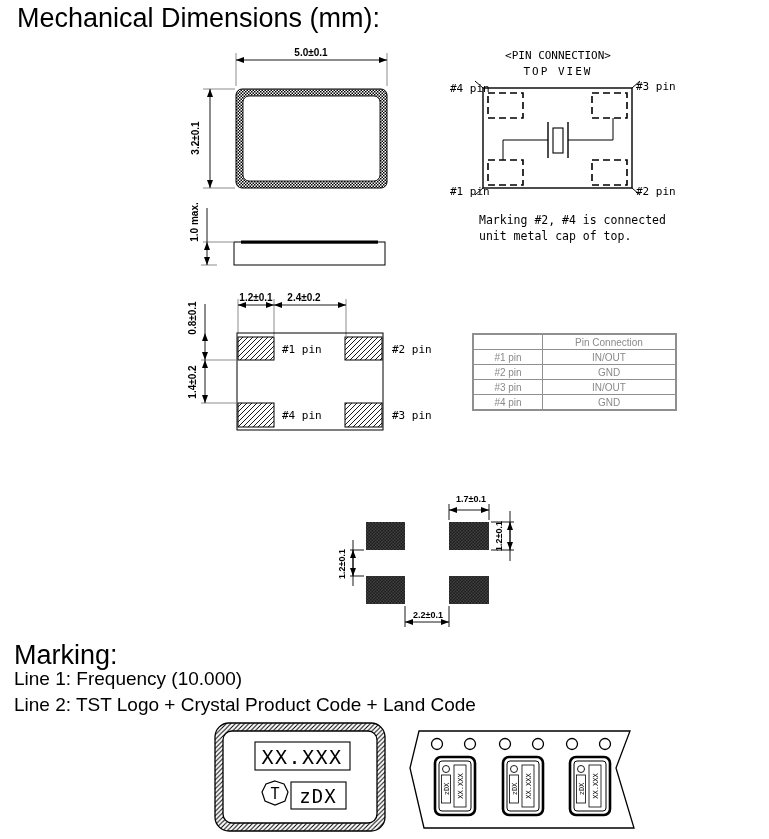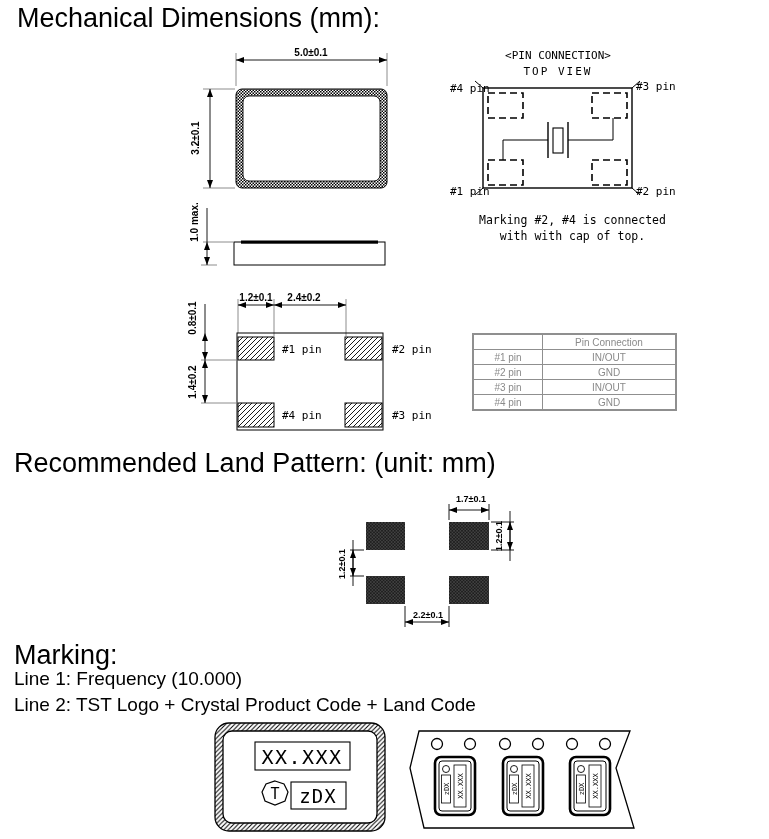--- a/index.html
+++ b/index.html
@@ -1,21 +1,21 @@
 <!DOCTYPE html>
 <html><head>
 <meta charset="utf-8">
 <style>
   html,body{margin:0;padding:0;background:#fff;}
   .page{position:relative;width:769px;height:839px;background:#ffffff;overflow:hidden;
         font-family:"Liberation Sans",sans-serif;color:#000;padding-left:8px;}
   .h1{position:absolute;font-size:27px;font-weight:400;color:#000;white-space:nowrap;}
   .mline{position:absolute;font-size:19px;font-weight:400;color:#000;white-space:nowrap;}
   .cadnote{position:absolute;font-family:"DejaVu Sans Mono",monospace;font-size:11.5px;
-           line-height:16px;color:#000;white-space:nowrap;text-align:center;}
+           line-height:16px;color:#000;white-space:nowrap;}
   svg{position:absolute;overflow:visible;}
   .ln{stroke:#000;stroke-width:1;fill:none;}
   .ln2{stroke:#000;stroke-width:1.4;fill:none;}
   .ext{stroke:#6e6e6e;stroke-width:0.8;fill:none;}
   .dim{stroke:#000;stroke-width:0.9;fill:none;}
   .dimtxt{font-family:"Liberation Sans",sans-serif;font-size:10px;font-weight:bold;fill:#000;}
   .dimtxt-s{font-family:"Liberation Sans",sans-serif;font-size:9px;font-weight:bold;fill:#000;}
   .cad{font-family:"DejaVu Sans Mono",monospace;font-size:11px;fill:#000;}
   .cadbig{font-family:"DejaVu Sans Mono",monospace;fill:#000;}
   .pin-table{position:absolute;left:472px;top:333px;width:205px;border-collapse:collapse;
@@ -48,21 +48,20 @@
       </pattern>
       <pattern id="dots" patternUnits="userSpaceOnUse" width="3.2" height="3.2">
         <rect width="3.2" height="3.2" fill="#1d1d1d"></rect>
         <circle cx="0.8" cy="0.8" r="0.65" fill="#6f6f6f"></circle>
         <circle cx="2.4" cy="2.4" r="0.65" fill="#6f6f6f"></circle>
       </pattern>
     </defs>
   </svg>
 
   <div class="h1" style="left:17px;top:3px;">Mechanical Dimensions (mm):</div>
-  <div class="h1" style="left:14px;top:448px;">Recommended Land Pattern: (unit: mm)</div>
   <div class="h1" style="left:14px;top:640px;">Marking:</div>
   <div class="mline" style="left:14px;top:668px;text-align:center;">Line 1: Frequency (10.000)</div>
   <div class="mline" style="left:14px;top:694px;">Line 2: TST Logo + Crystal Product Code + Land Code</div>
 
   <svg style="left:185px;top:40px;" width="235" height="245" viewBox="0 0 235 245">
 
     <g>
       <line class="ext" x1="51" y1="13" x2="51" y2="46"></line>
       <line class="ext" x1="202" y1="13" x2="202" y2="46"></line>
       <line class="dim" x1="51" y1="20" x2="202" y2="20" marker-start="url(#mA)" marker-end="url(#mA)"></line>
@@ -115,21 +114,21 @@
       </g>
     </g>
     <text class="cad" x="10" y="47">#4 pin</text>
     <text class="cad" x="196" y="45">#3 pin</text>
     <text class="cad" x="10" y="150">#1 pin</text>
     <text class="cad" x="196" y="150">#2 pin</text>
   </svg>
 
   <div class="cadnote" style="left:479px;top:212px;">
     <div>Marking #2, #4 is connected</div>
-    <div>with with cap of top.</div>
+    <div>unit metal cap of top.</div>
   </div>
 
   <svg style="left:180px;top:290px;" width="260" height="150" viewBox="0 0 260 150">
 
     <g>
       <line class="ext" x1="58" y1="9" x2="58" y2="43"></line>
       <line class="ext" x1="94" y1="9" x2="94" y2="46"></line>
       <line class="ext" x1="166" y1="9" x2="166" y2="46"></line>
       <line class="dim" x1="58" y1="15" x2="94" y2="15" marker-start="url(#mA)" marker-end="url(#mA)"></line>
       <line class="dim" x1="94" y1="15" x2="166" y2="15" marker-start="url(#mA)" marker-end="url(#mA)"></line>

